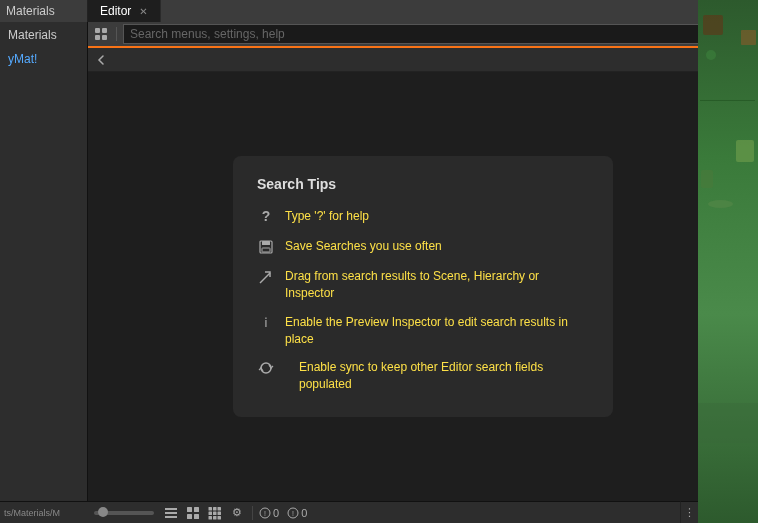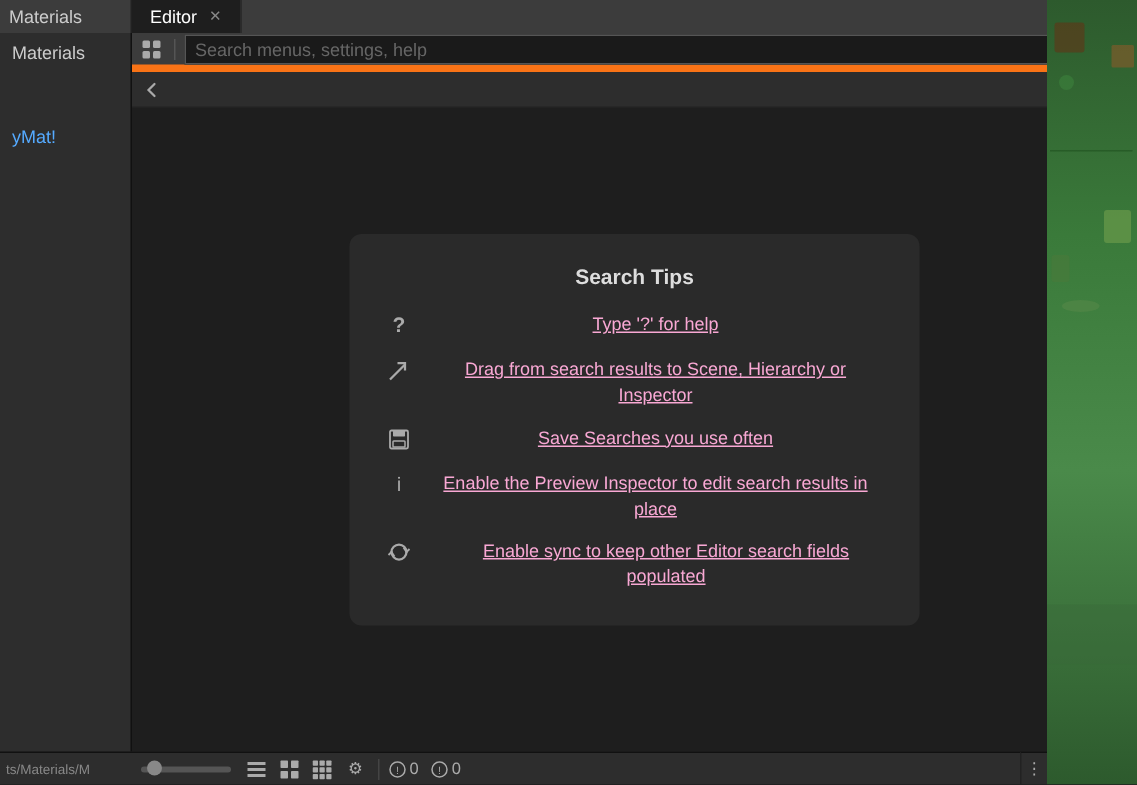--- a/index.html
+++ b/index.html
@@ -73,21 +73,21 @@
     
     .search-toolbar {
       position: absolute;
       left: 88px;
       top: 22px;
       right: 0;
       height: 26px;
       background: #3c3c3c;
       display: flex;
       align-items: center;
-      border-bottom: 5px solid #f97316;
+      border-bottom: 2px solid #f97316;
       padding: 0 4px;
       gap: 4px;
     }
     .toolbar-btn {
       width: 18px;
       height: 18px;
       display: flex;
       align-items: center;
       justify-content: center;
       color: #aaa;
@@ -146,21 +146,20 @@
     .main-content {
       position: absolute;
       left: 88px;
       top: 72px;
       right: 0;
       bottom: 22px;
       background: #1e1e1e;
       display: flex;
       align-items: center;
       justify-content: center;
-      text-align: center;
     }
 
     
     .search-tips-card {
       background: #2a2a2a;
       border-radius: 8px;
       padding: 20px 24px 24px;
       width: 380px;
     }
     .search-tips-title {
@@ -184,22 +183,21 @@
       flex-shrink: 0;
       display: flex;
       align-items: center;
       justify-content: center;
       font-size: 13px;
       color: #aaa;
       margin-top: 0px;
     }
     .tip-text {
       flex: 1;
-      color: #f9a8d4;
-      text-decoration: underline;
+      color: #fde047;
     }
 
     
     .right-panel {
       position: absolute;
       right: 0;
       top: 0;
       width: 65px;
       height: 100%;
       background: #2a4a2a;
@@ -294,21 +292,20 @@
       padding: 6px 8px;
       font-size: 12px;
       color: #ccc;
       cursor: pointer;
     }
     .sidebar-mymat {
       padding: 4px 8px;
       font-size: 12px;
       color: #5af;
       cursor: pointer;
-      margin-top: 32px;
     }
   </style>
 </head>
 <body>
 
 <div class="window-tab-row">
 
   <div style="width:88px; height:22px; background:#3c3c3c; display:flex; align-items:center; padding:0 6px; flex-shrink:0; border-right:1px solid #222;">
     <span style="font-size:12px; color:#ccc;">Materials</span>
   </div>
@@ -370,41 +367,41 @@
 </div>
 
 <div class="main-content">
 
   <div class="search-tips-card">
     <div class="search-tips-title">Search Tips</div>
 
     <div class="tip-row">
       <div class="tip-icon" style="font-size:14px; font-weight:bold; color:#aaa;">?</div>
       <span class="tip-text">Type '?' for help</span>
-    </div>
-
-    <div class="tip-row">
-      <div class="tip-icon">
-        <svg width="16" height="16" viewBox="0 0 16 16" fill="none">
-          <line x1="2" y1="14" x2="12" y2="4" stroke="#aaa" stroke-width="1.5"></line>
-          <polyline points="7,3 12,3 12,8" stroke="#aaa" stroke-width="1.5" fill="none"></polyline>
-        </svg>
-      </div>
-      <span class="tip-text">Drag from search results to Scene, Hierarchy or Inspector</span>
     </div>
 
     <div class="tip-row">
       <div class="tip-icon">
         <svg width="16" height="16" viewBox="0 0 16 16" fill="none">
           <rect x="2" y="2" width="12" height="12" rx="1" stroke="#aaa" stroke-width="1.2"></rect>
           <rect x="4" y="2" width="8" height="4" fill="#aaa" rx="0.5"></rect>
           <rect x="4" y="9" width="8" height="4" rx="0.5" fill="none" stroke="#aaa" stroke-width="1"></rect>
         </svg>
       </div>
       <span class="tip-text">Save Searches you use often</span>
+    </div>
+
+    <div class="tip-row">
+      <div class="tip-icon">
+        <svg width="16" height="16" viewBox="0 0 16 16" fill="none">
+          <line x1="2" y1="14" x2="12" y2="4" stroke="#aaa" stroke-width="1.5"></line>
+          <polyline points="7,3 12,3 12,8" stroke="#aaa" stroke-width="1.5" fill="none"></polyline>
+        </svg>
+      </div>
+      <span class="tip-text">Drag from search results to Scene, Hierarchy or Inspector</span>
     </div>
 
     <div class="tip-row">
       <div class="tip-icon" style="font-size:13px; color:#aaa;">ℹ</div>
       <span class="tip-text">Enable the Preview Inspector to edit search results in place</span>
     </div>
 
     <div class="tip-row" style="margin-bottom:0;gap:24px;">
       <div class="tip-icon">
         <svg width="16" height="16" viewBox="0 0 16 16" fill="none">

